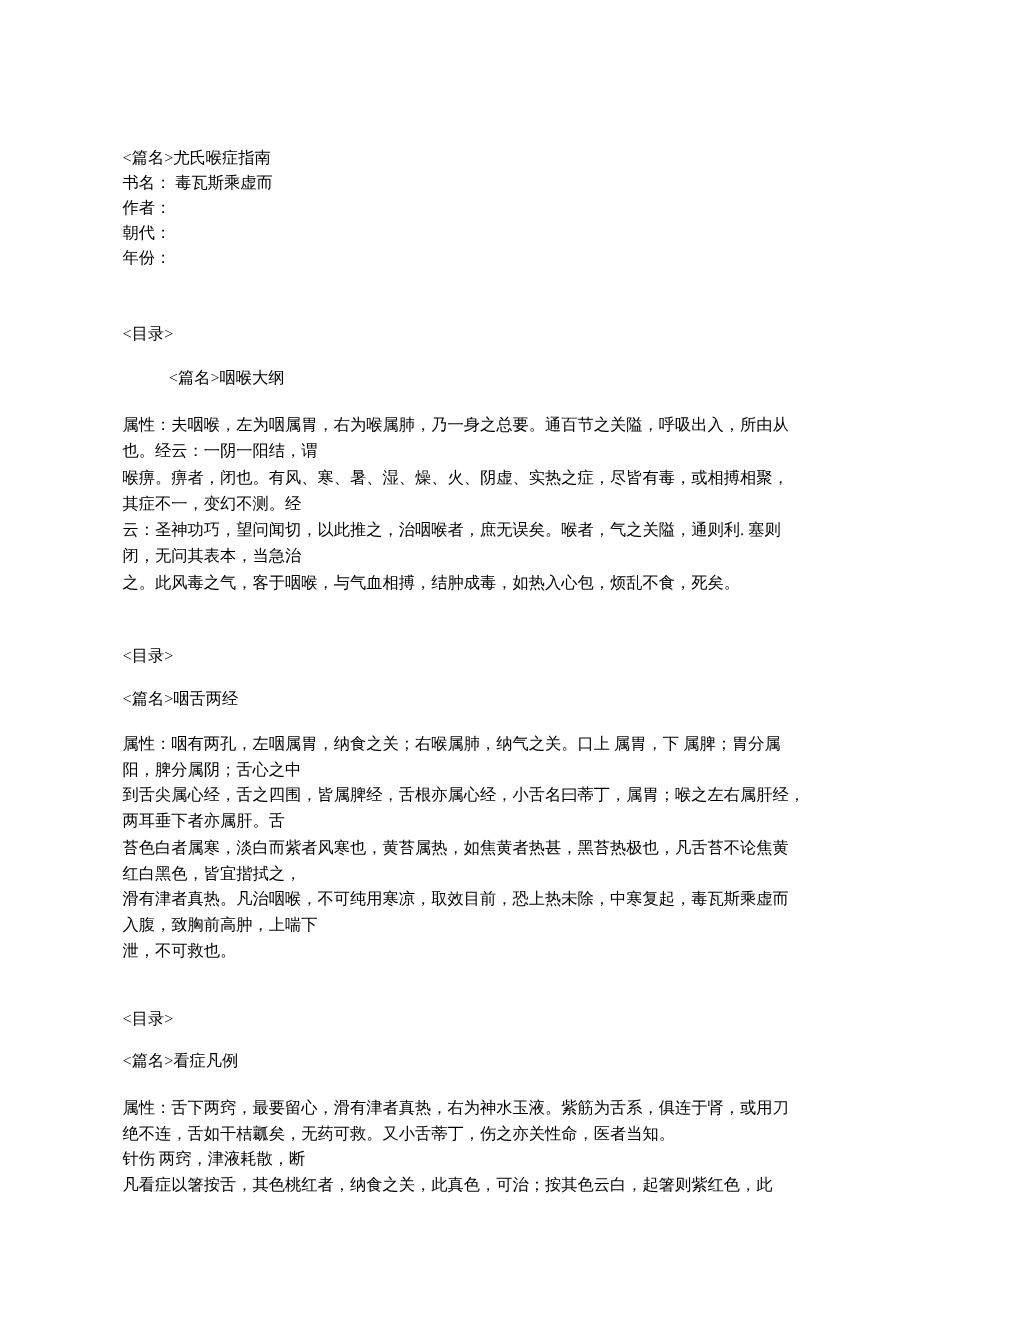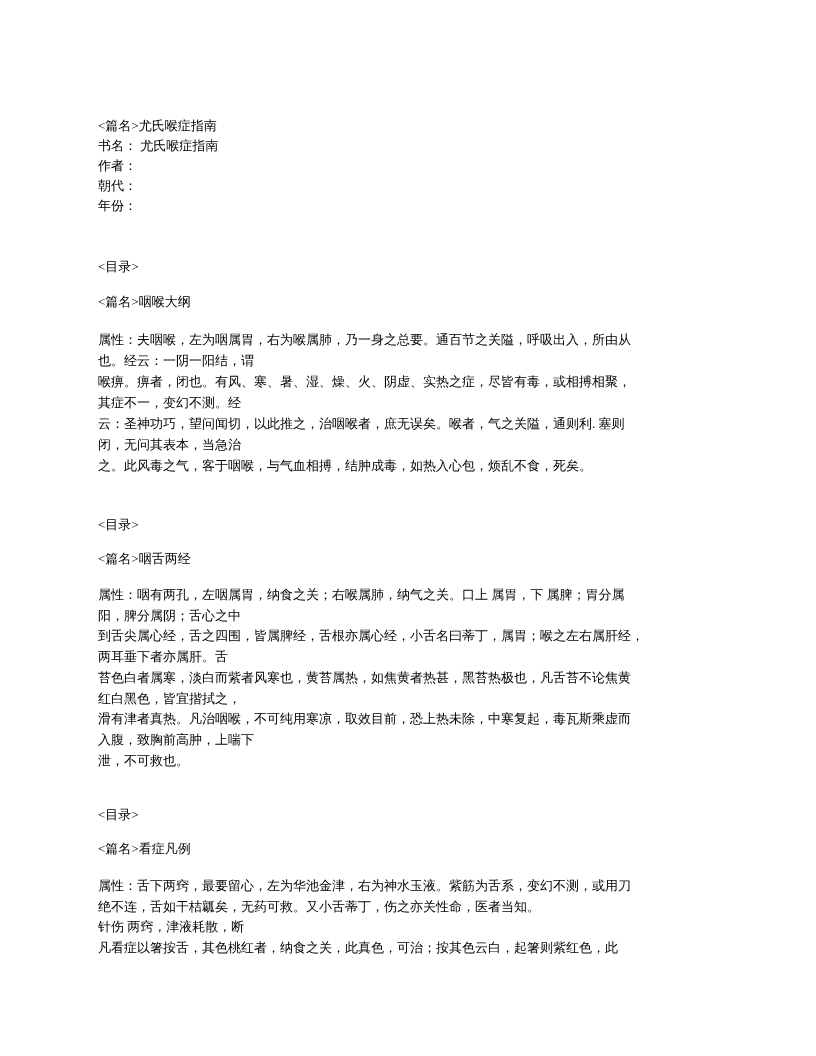--- a/index.html
+++ b/index.html
@@ -24,24 +24,24 @@
   }
   .line {
     
   }
 </style>
 </head>
 <body>
 
 <div class="page">
   <div id="document-body">
-      <div class="block" style="top: 116px; line-height: 20px;"><div class="line">&lt;篇名&gt;尤氏喉症指南</div><div class="line">书名： 尤氏喉症指南</div><div class="line">作者：</div><div class="line">朝代：</div><div class="line">年份：</div></div>
+      <div class="block" style="top: 116px; line-height: 20px;"><div class="line">&lt;篇名&gt;尤氏喉症指南</div><div class="line">书名： 毒瓦斯乘虚而</div><div class="line">作者：</div><div class="line">朝代：</div><div class="line">年份：</div></div>
       <div class="block" style="top: 257px; line-height: 20.6px;"><div class="line">&lt;目录&gt;</div></div>
-      <div class="block" style="top: 292px; line-height: 20.6px;"><div class="line">&lt;篇名&gt;咽喉大纲</div></div>
+      <div class="block" style="top: 292px; line-height: 20.6px; margin-left: 37px;"><div class="line">&lt;篇名&gt;咽喉大纲</div></div>
       <div class="block" style="top: 329px; line-height: 21px;"><div class="line">属性：夫咽喉，左为咽属胃，右为喉属肺，乃一身之总要。通百节之关隘，呼吸出入，所由从</div><div class="line">也。经云：一阴一阳结，谓</div><div class="line">喉痹。痹者，闭也。有风、寒、暑、湿、燥、火、阴虚、实热之症，尽皆有毒，或相搏相聚，</div><div class="line">其症不一，变幻不测。经</div><div class="line">云：圣神功巧，望问闻切，以此推之，治咽喉者，庶无误矣。喉者，气之关隘，通则利. 塞则</div><div class="line">闭，无问其表本，当急治</div><div class="line">之。此风毒之气，客于咽喉，与气血相搏，结肿成毒，如热入心包，烦乱不食，死矣。</div></div>
       <div class="block" style="top: 515px; line-height: 20.6px;"><div class="line">&lt;目录&gt;</div></div>
       <div class="block" style="top: 549px; line-height: 20.6px; font-family: Liberation Serif, serif;"><div class="line">&lt;篇名&gt;咽舌两经</div></div>
       <div class="block" style="top: 585px; line-height: 20.7px;"><div class="line">属性：咽有两孔，左咽属胃，纳食之关；右喉属肺，纳气之关。口上 属胃，下 属脾；胃分属</div><div class="line">阳，脾分属阴；舌心之中</div><div class="line">到舌尖属心经，舌之四围，皆属脾经，舌根亦属心经，小舌名曰蒂丁，属胃；喉之左右属肝经，</div><div class="line">两耳垂下者亦属肝。舌</div><div class="line">苔色白者属寒，淡白而紫者风寒也，黄苔属热，如焦黄者热甚，黑苔热极也，凡舌苔不论焦黄</div><div class="line">红白黑色，皆宜揩拭之，</div><div class="line">滑有津者真热。凡治咽喉，不可纯用寒凉，取效目前，恐上热未除，中寒复起，毒瓦斯乘虚而</div><div class="line">入腹，致胸前高肿，上喘下</div><div class="line">泄，不可救也。</div></div>
       <div class="block" style="top: 805px; line-height: 20.6px;"><div class="line">&lt;目录&gt;</div></div>
       <div class="block" style="top: 839px; line-height: 20.6px;"><div class="line">&lt;篇名&gt;看症凡例</div></div>
-      <div class="block" style="top: 876px; line-height: 20.7px;"><div class="line">属性：舌下两窍，最要留心，左为华池金津，右为神水玉液。紫筋为舌系，变幻不测，或用刀</div><div class="line">绝不连，舌如干桔瓤矣，无药可救。又小舌蒂丁，伤之亦关性命，医者当知。</div><div class="line">针伤 两窍，津液耗散，断</div><div class="line">凡看症以箸按舌，其色桃红者，纳食之关，此真色，可治；按其色云白，起箸则紫红色，此</div></div>
+      <div class="block" style="top: 876px; line-height: 20.7px;"><div class="line">属性：舌下两窍，最要留心，滑有津者真热，右为神水玉液。紫筋为舌系，俱连于肾，或用刀</div><div class="line">绝不连，舌如干桔瓤矣，无药可救。又小舌蒂丁，伤之亦关性命，医者当知。</div><div class="line">针伤 两窍，津液耗散，断</div><div class="line">凡看症以箸按舌，其色桃红者，纳食之关，此真色，可治；按其色云白，起箸则紫红色，此</div></div>
     </div>
 </div>
 
 </body></html>

